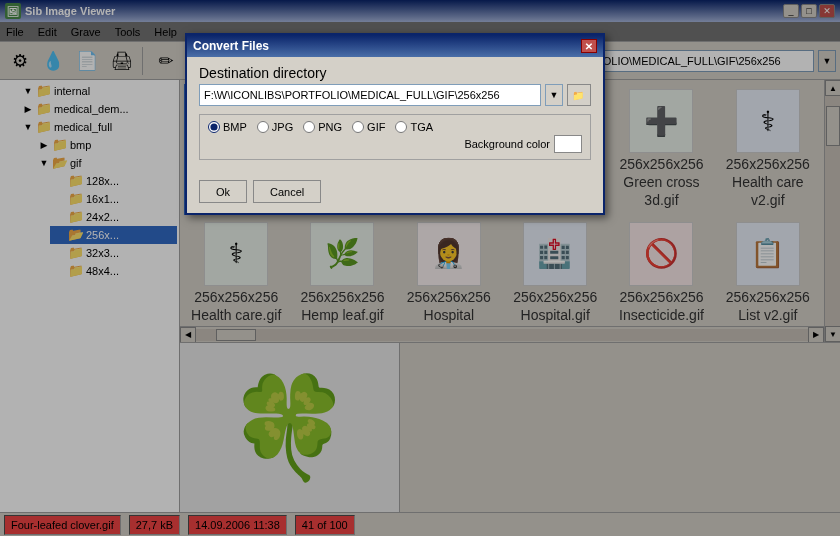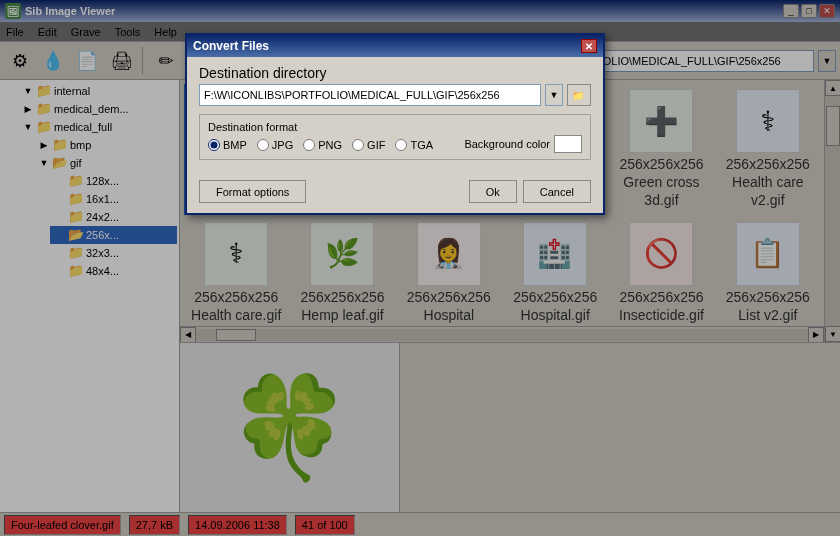--- a/index.html
+++ b/index.html
@@ -650,21 +650,20 @@
       <div class="dialog-label">Destination directory</div>
       <div class="dialog-input-row">
         <input class="dialog-input" type="text" value="F:\W\ICONLIBS\PORTFOLIO\MEDICAL_FULL\GIF\256x256" style="">
         <div class="address-dropdown">▼</div>
         <div class="dialog-browse">📁</div>
       </div>
 
       <div class="format-section">
         <div style="display:flex;align-items:flex-start;justify-content:space-between;">
           <div>
-            <div class="format-section-title">Destination format</div>
             <div class="radio-group">
               <label class="radio-item">
                 <input type="radio" class="radio-input" name="format" checked="" style="">
                 <span>BMP</span>
               </label>
               <label class="radio-item">
                 <input type="radio" class="radio-input" name="format" style="">
                 <span>JPG</span>
               </label>
               <label class="radio-item">
@@ -683,20 +682,17 @@
           </div>
           <div style="display:flex;align-items:center;gap:4px;margin-top:14px;">
             <span>Background color</span>
             <div class="color-box"></div>
           </div>
         </div>
       </div>
     </div>
 
     <div class="dialog-footer">
-      <div class="dialog-footer-left">
-        <button class="dialog-btn">Format options</button>
-      </div>
       <button class="dialog-btn dialog-btn-primary">Ok</button>
       <button class="dialog-btn">Cancel</button>
     </div>
   </div>
 </div>
 
 </body></html>

